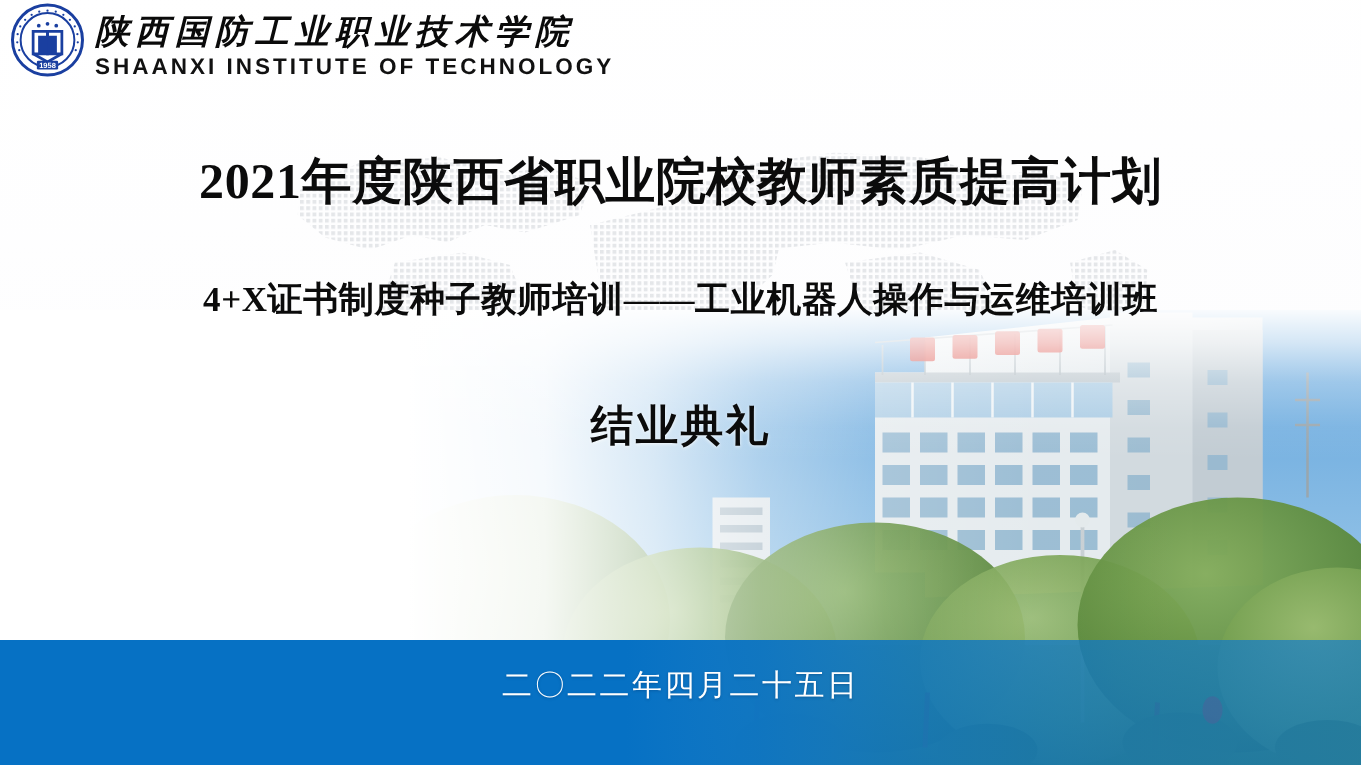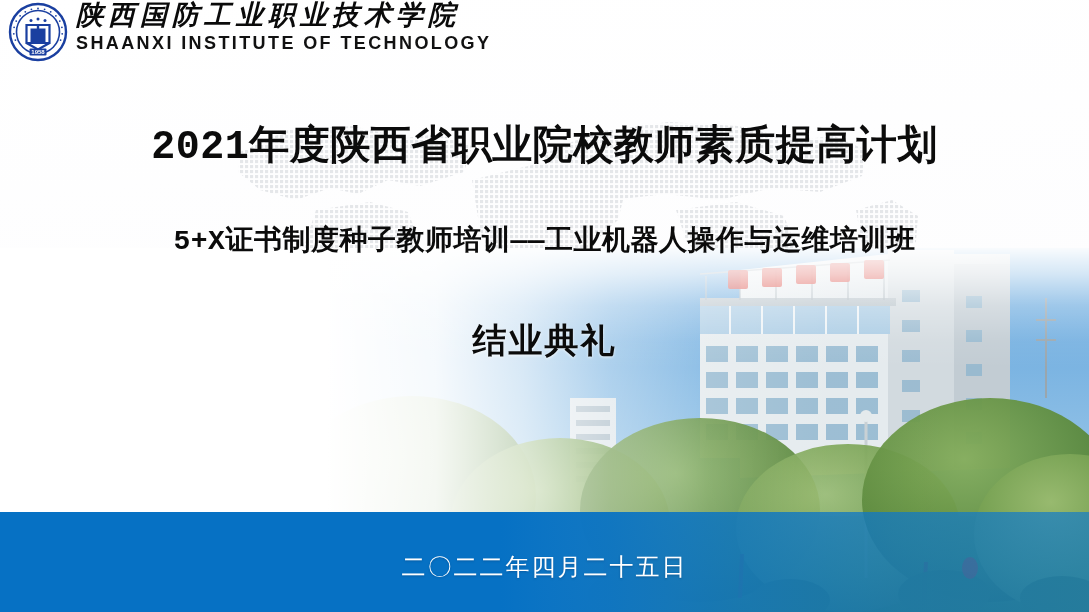--- a/index.html
+++ b/index.html
@@ -100,38 +100,38 @@
         rgba(6,113,196,1) 46%,
         rgba(6,113,196,0.93) 56%,
         rgba(10,116,196,0.82) 68%,
         rgba(16,120,198,0.74) 82%,
         rgba(20,124,200,0.70) 100%);
   }
   .footer-date {
     position: absolute;
     left: 0;
     right: 0;
-    top: 551px;
+    top: 532px;
     z-index: 8;
     text-align: center;
     color: #ffffff;
     font-size: 24px;
     letter-spacing: 2px;
     font-family: Liberation Sans, sans-serif;
     text-shadow: 0 1px 2px rgba(0,40,90,0.35);
   }
 
   
   .header {
     position: absolute;
     left: 8px;
     top: 2px;
     z-index: 10;
     display: flex;
-    align-items: flex-start;
+    align-items: flex-end;
     gap: 8px;
   }
   .emblem {
     width: 60px;
     height: 60px;
     flex: 0 0 auto;
   }
   .emblem svg { display: block; width: 100%; height: 100%; }
 
   .brand-text {
@@ -170,21 +170,21 @@
   }
   .title-main,
   .title-sub,
   .title-event {
     position: absolute;
     left: 0;
     right: 0;
     text-align: center;
     color: #0b0b0b;
     font-weight: 700;
-    font-family: Liberation Mono, monospace;
+    font-family: Liberation Serif, serif;
   }
   .title-main {
     top: 117px;
     font-size: 40px;
     letter-spacing: 0.5px;
   }
   .title-sub {
     top: 221px;
     font-size: 28px;
     letter-spacing: 0.5px;
@@ -446,17 +446,17 @@
 
     <div class="brand-text">
       <div class="brand-cn">陕西国防工业职业技术学院</div>
       <div class="brand-en">SHAANXI INSTITUTE OF TECHNOLOGY</div>
     </div>
 
   </div>
 
   <div class="titles">
     <div class="title-main">2021年度陕西省职业院校教师素质提高计划</div>
-    <div class="title-sub">5+X证书制度种子教师培训——工业机器人操作与运维培训班</div>
+    <div class="title-sub">4+X证书制度种子教师培训——工业机器人操作与运维培训班</div>
     <div class="title-event">结业典礼</div>
   </div>
 
 </div>
 
 </body></html>

